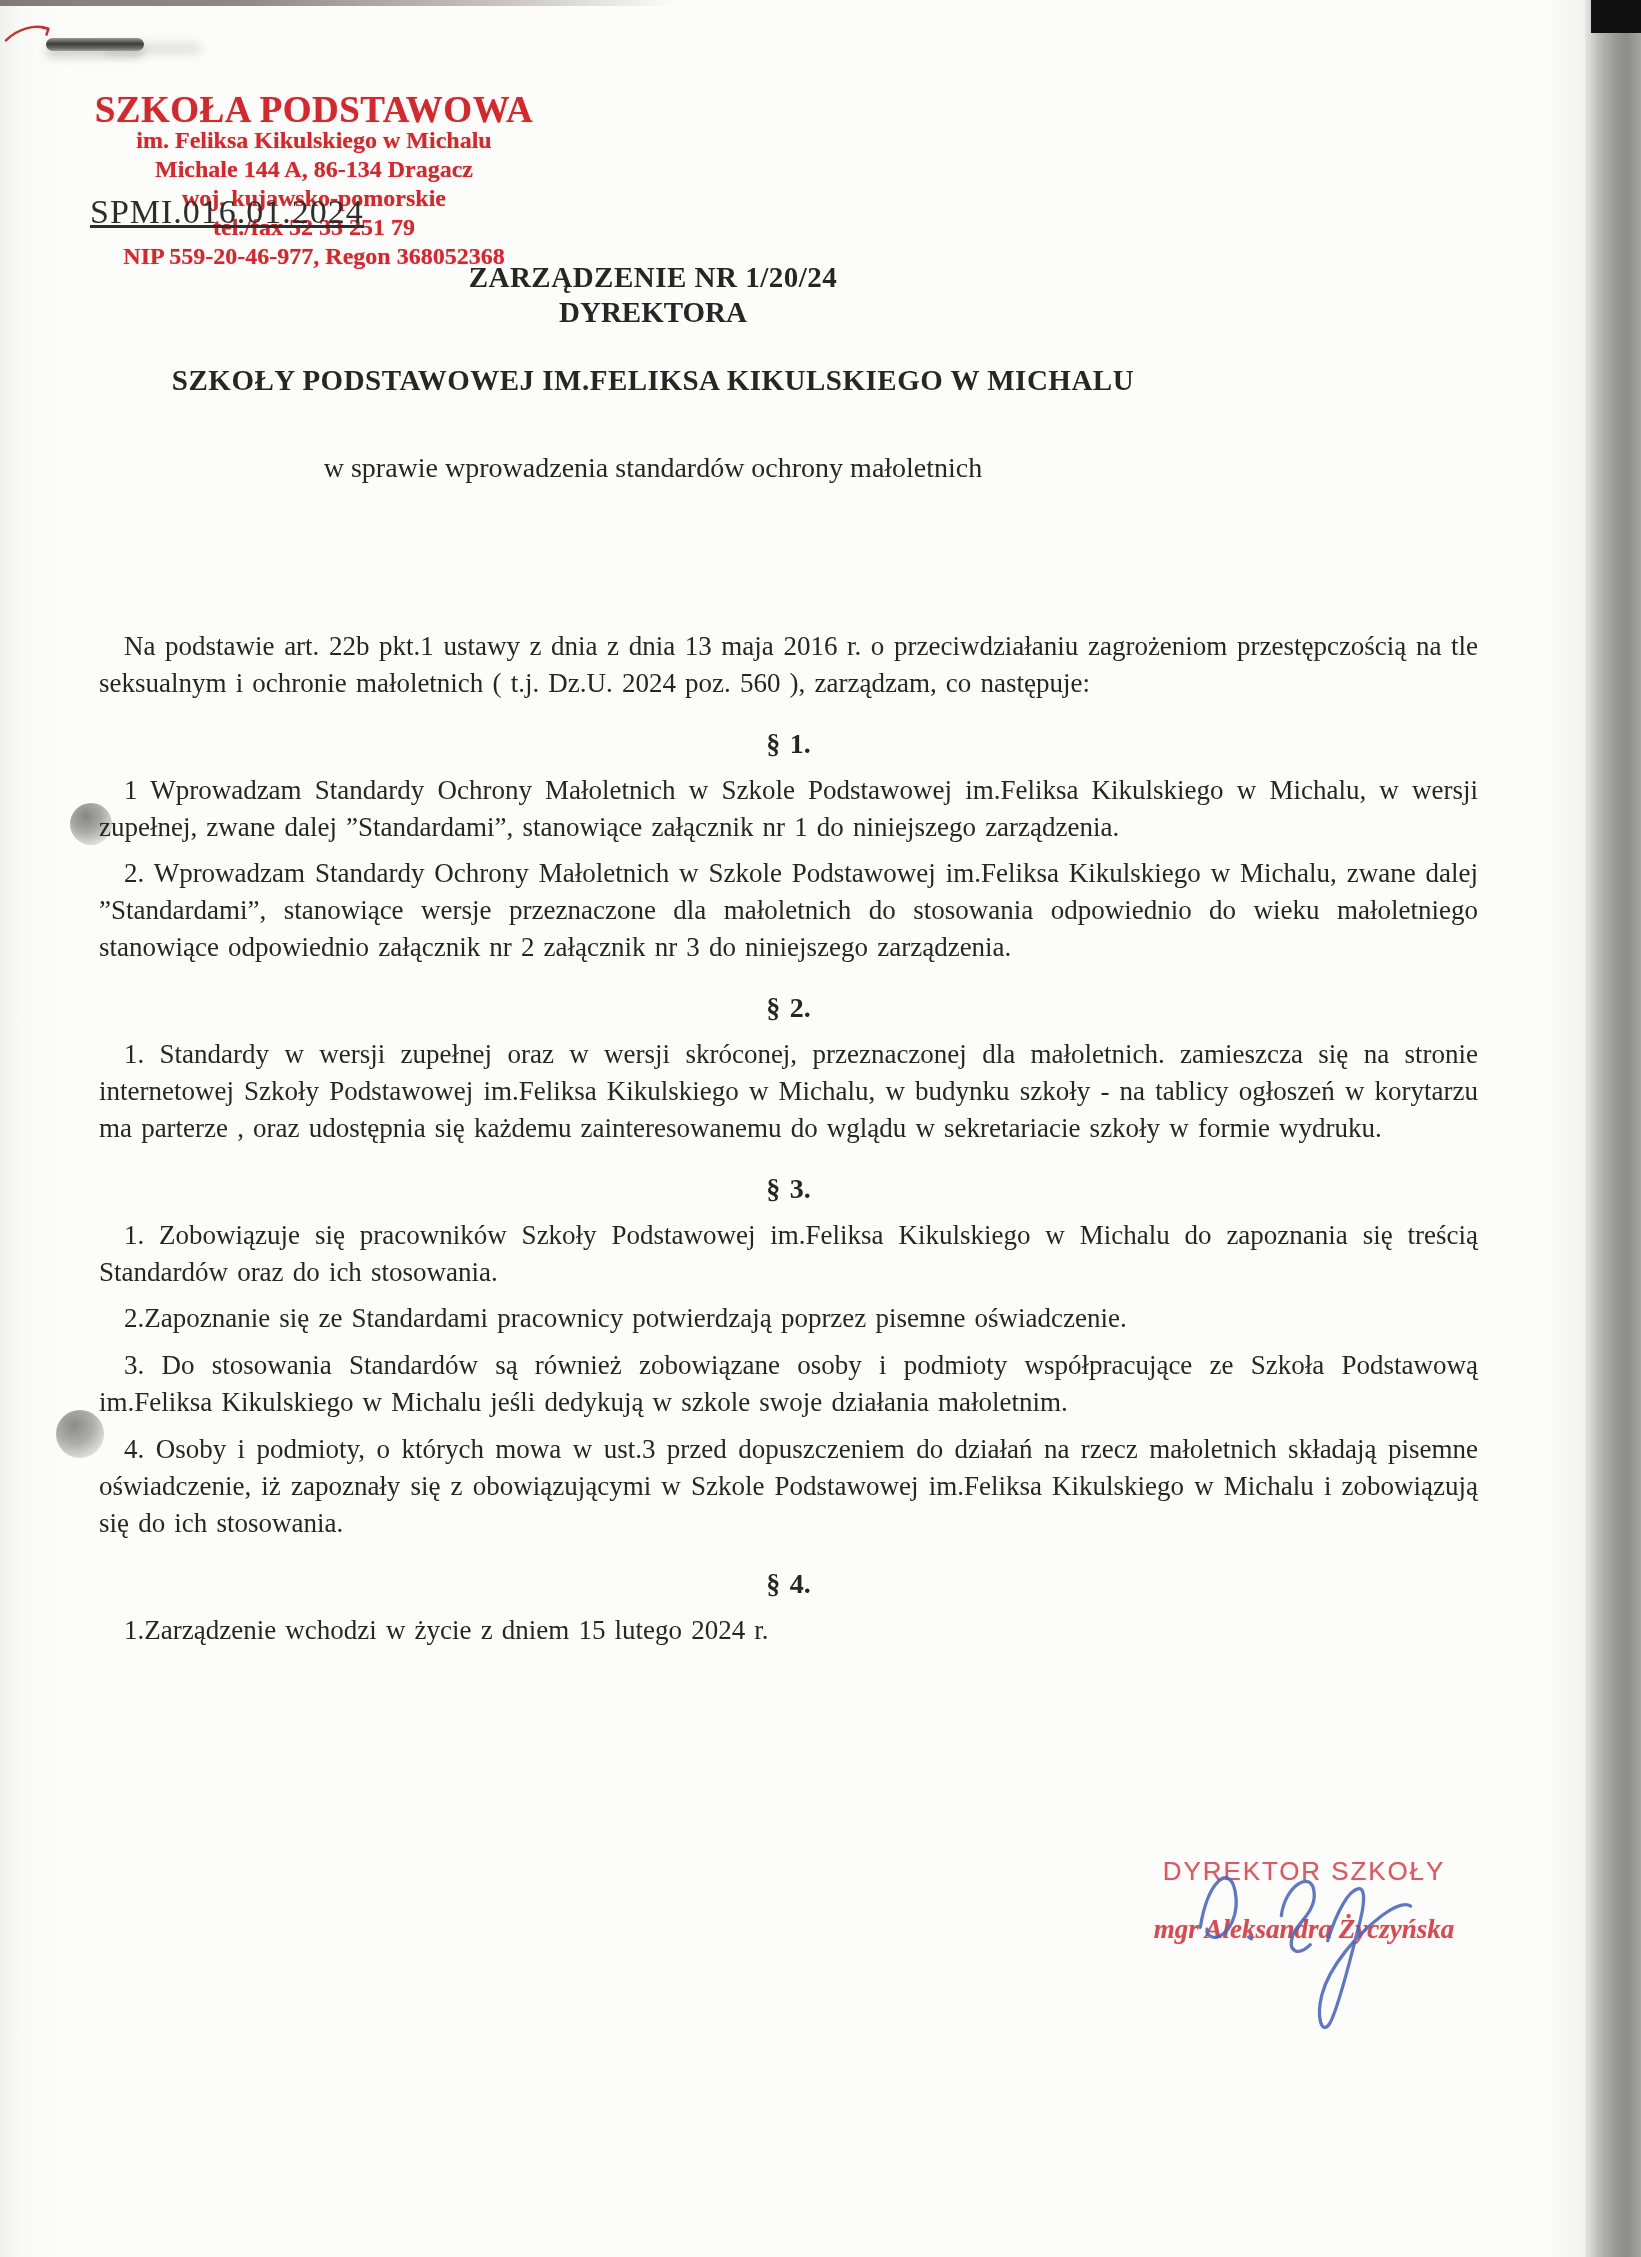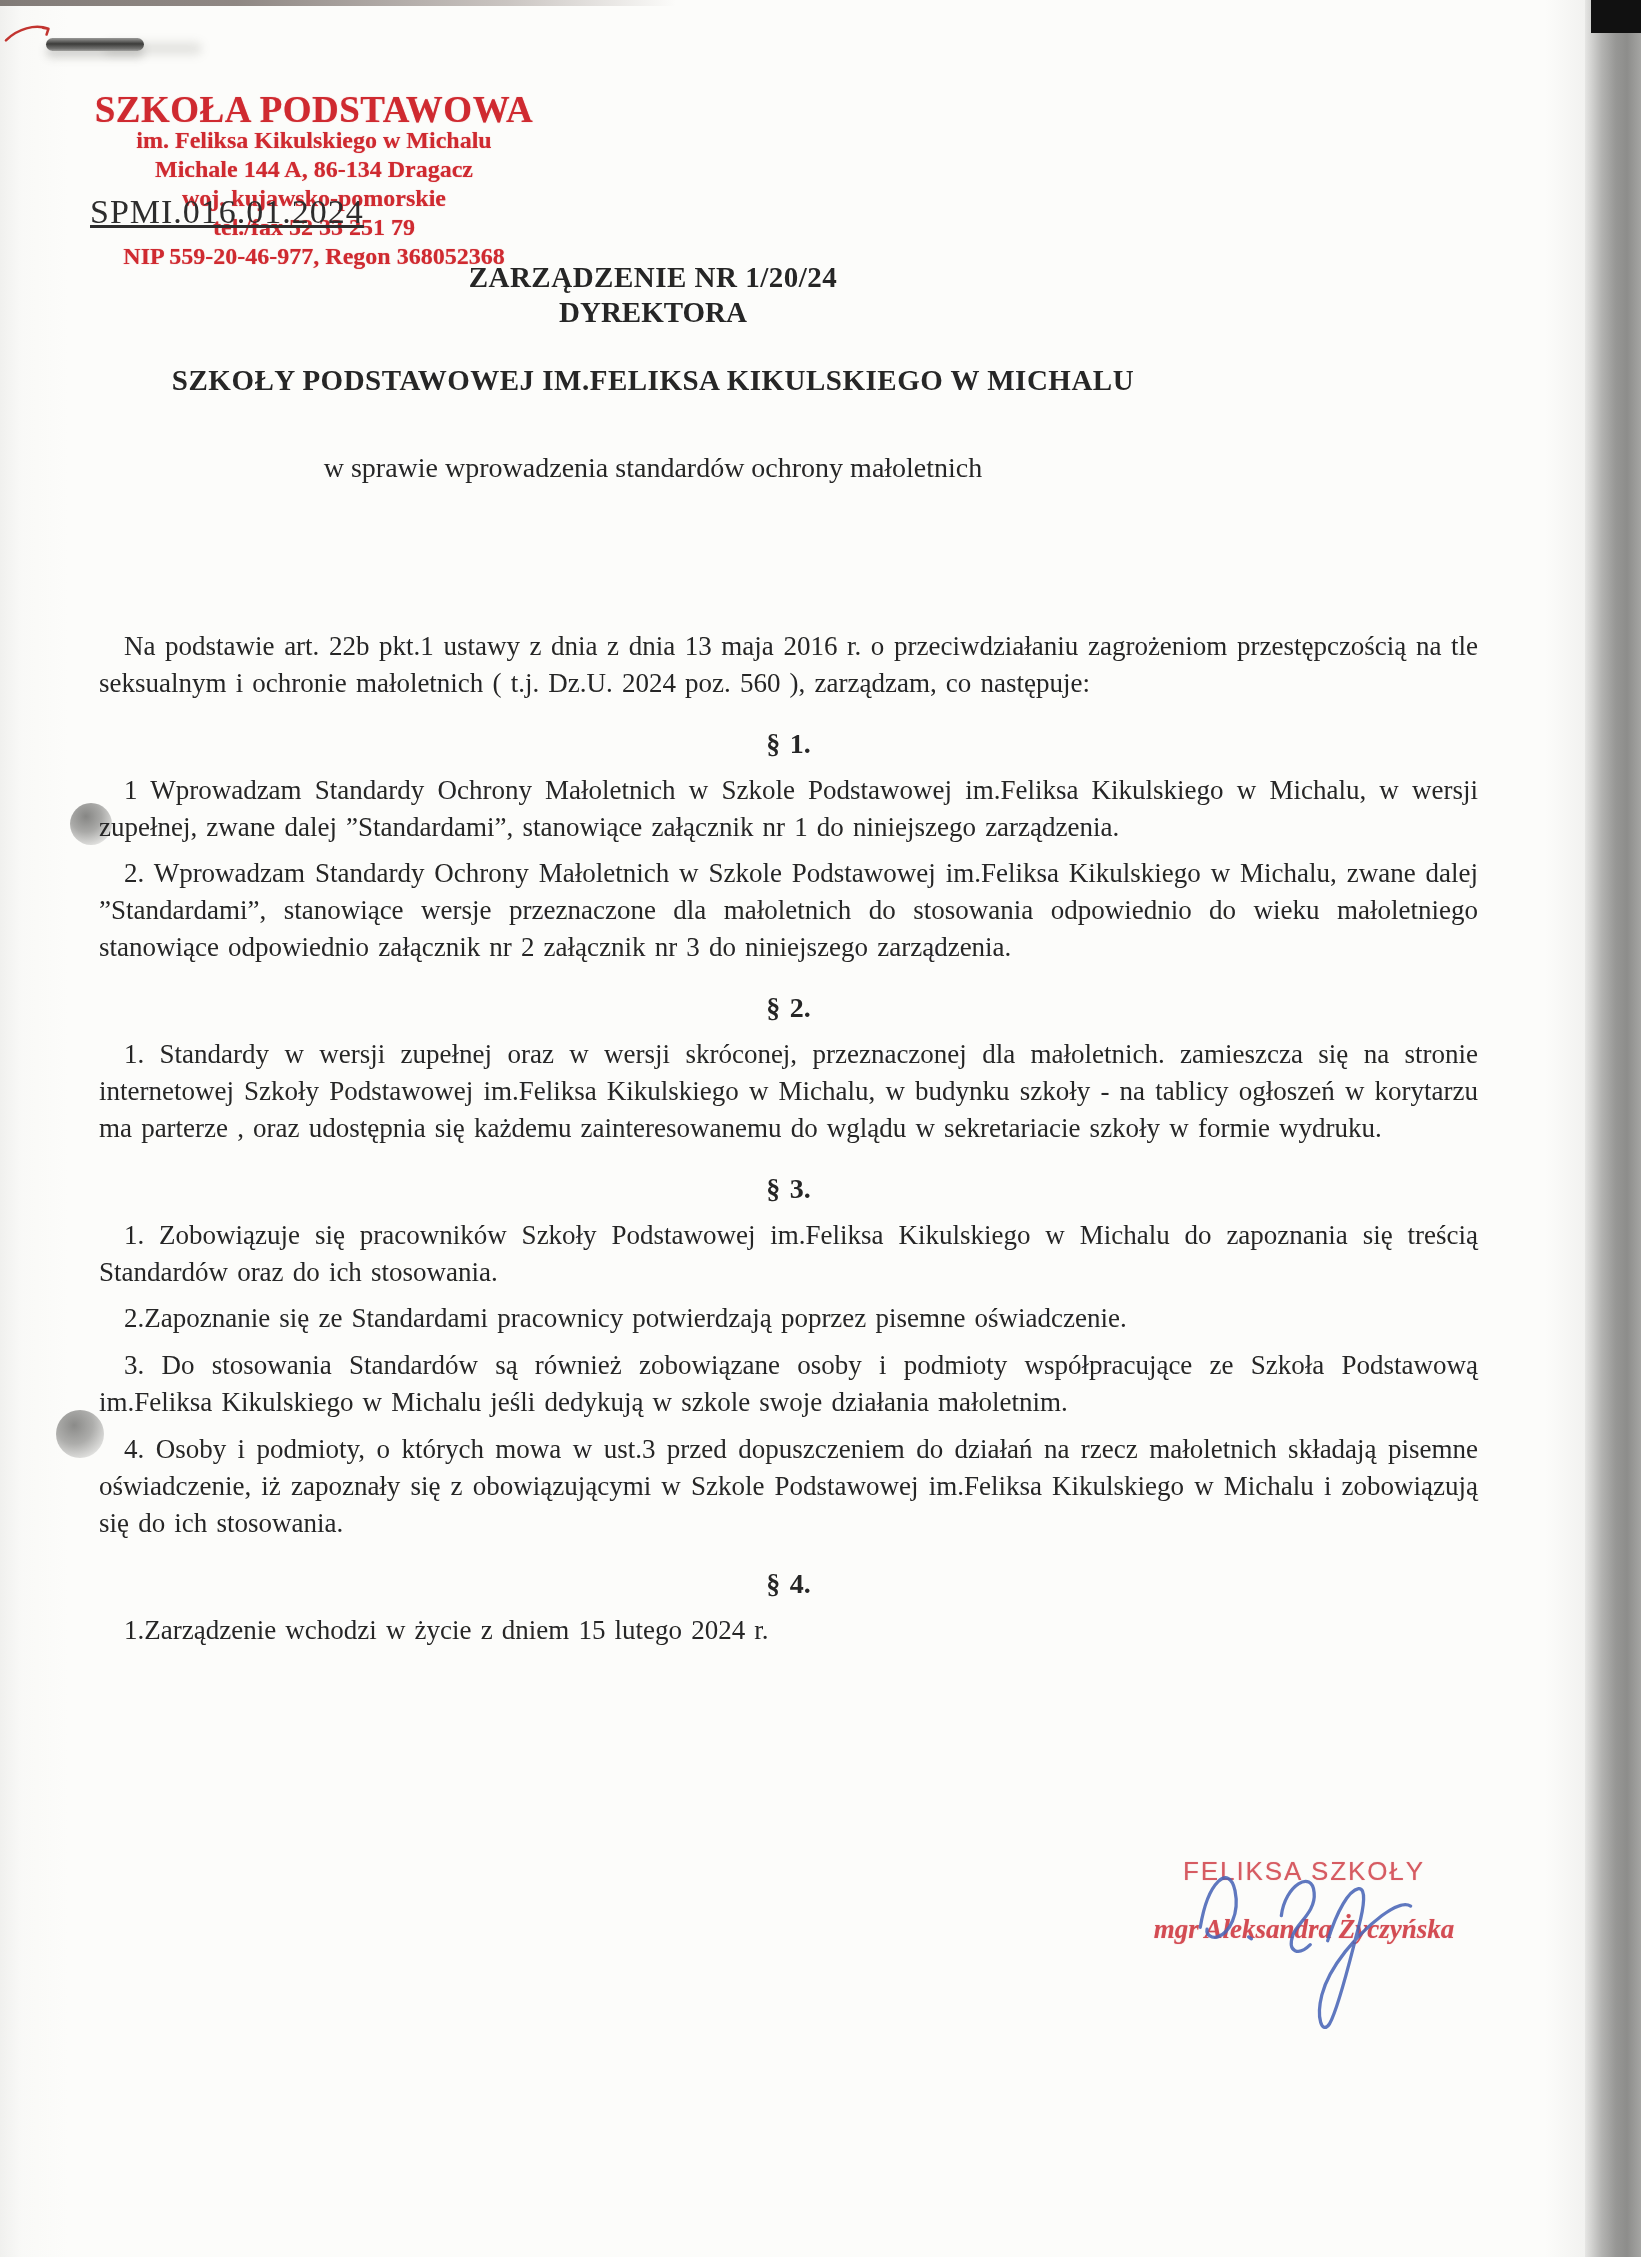--- a/index.html
+++ b/index.html
@@ -127,21 +127,21 @@
   <p>1. Zobowiązuje się pracowników  Szkoły Podstawowej im.Feliksa Kikulskiego w Michalu do zapoznania się  treścią Standardów oraz do ich stosowania.</p>
   <p>2.Zapoznanie się ze Standardami  pracownicy potwierdzają  poprzez pisemne oświadczenie.</p>
   <p>3. Do stosowania Standardów  są również zobowiązane osoby i podmioty współpracujące  ze Szkoła Podstawową im.Feliksa Kikulskiego w Michalu jeśli dedykują  w szkole swoje działania małoletnim.</p>
   <p>4. Osoby i podmioty, o których mowa w ust.3 przed dopuszczeniem do działań na rzecz małoletnich składają pisemne  oświadczenie, iż zapoznały się z obowiązującymi w  Szkole Podstawowej im.Feliksa Kikulskiego w Michalu i zobowiązują się do ich stosowania.</p>
 
   <div class="sec-heading">§ 4.</div>
   <p>1.Zarządzenie wchodzi w życie z dniem 15 lutego 2024 r.</p>
 </div>
 
 <div class="signature-block">
-  <div class="sig-title">FELIKSA SZKOŁY</div>
+  <div class="sig-title">DYREKTOR SZKOŁY</div>
   <div class="sig-name">mgr Aleksandra Życzyńska</div>
 </div>
 <svg class="sig-scribble" width="290" height="193" viewBox="0 0 300 200">
   <g fill="none" stroke="#4a66b8" stroke-width="3.4" stroke-linecap="round" opacity="0.88">
     <path d="M28,78 C36,30 58,12 64,40 C69,64 58,84 46,88 C40,90 34,86 35,80"></path>
     <path d="M78,88 l3,2"></path>
     <path d="M112,66 C116,34 144,18 146,42 C148,62 128,74 124,86 C118,104 130,108 142,96"></path>
     <path d="M160,92 C170,60 182,40 192,38 C200,37 198,56 192,78 C184,108 172,160 162,178 C154,190 148,172 154,148 C162,118 190,86 216,66 C228,57 240,52 246,56"></path>
   </g>
 </svg>

